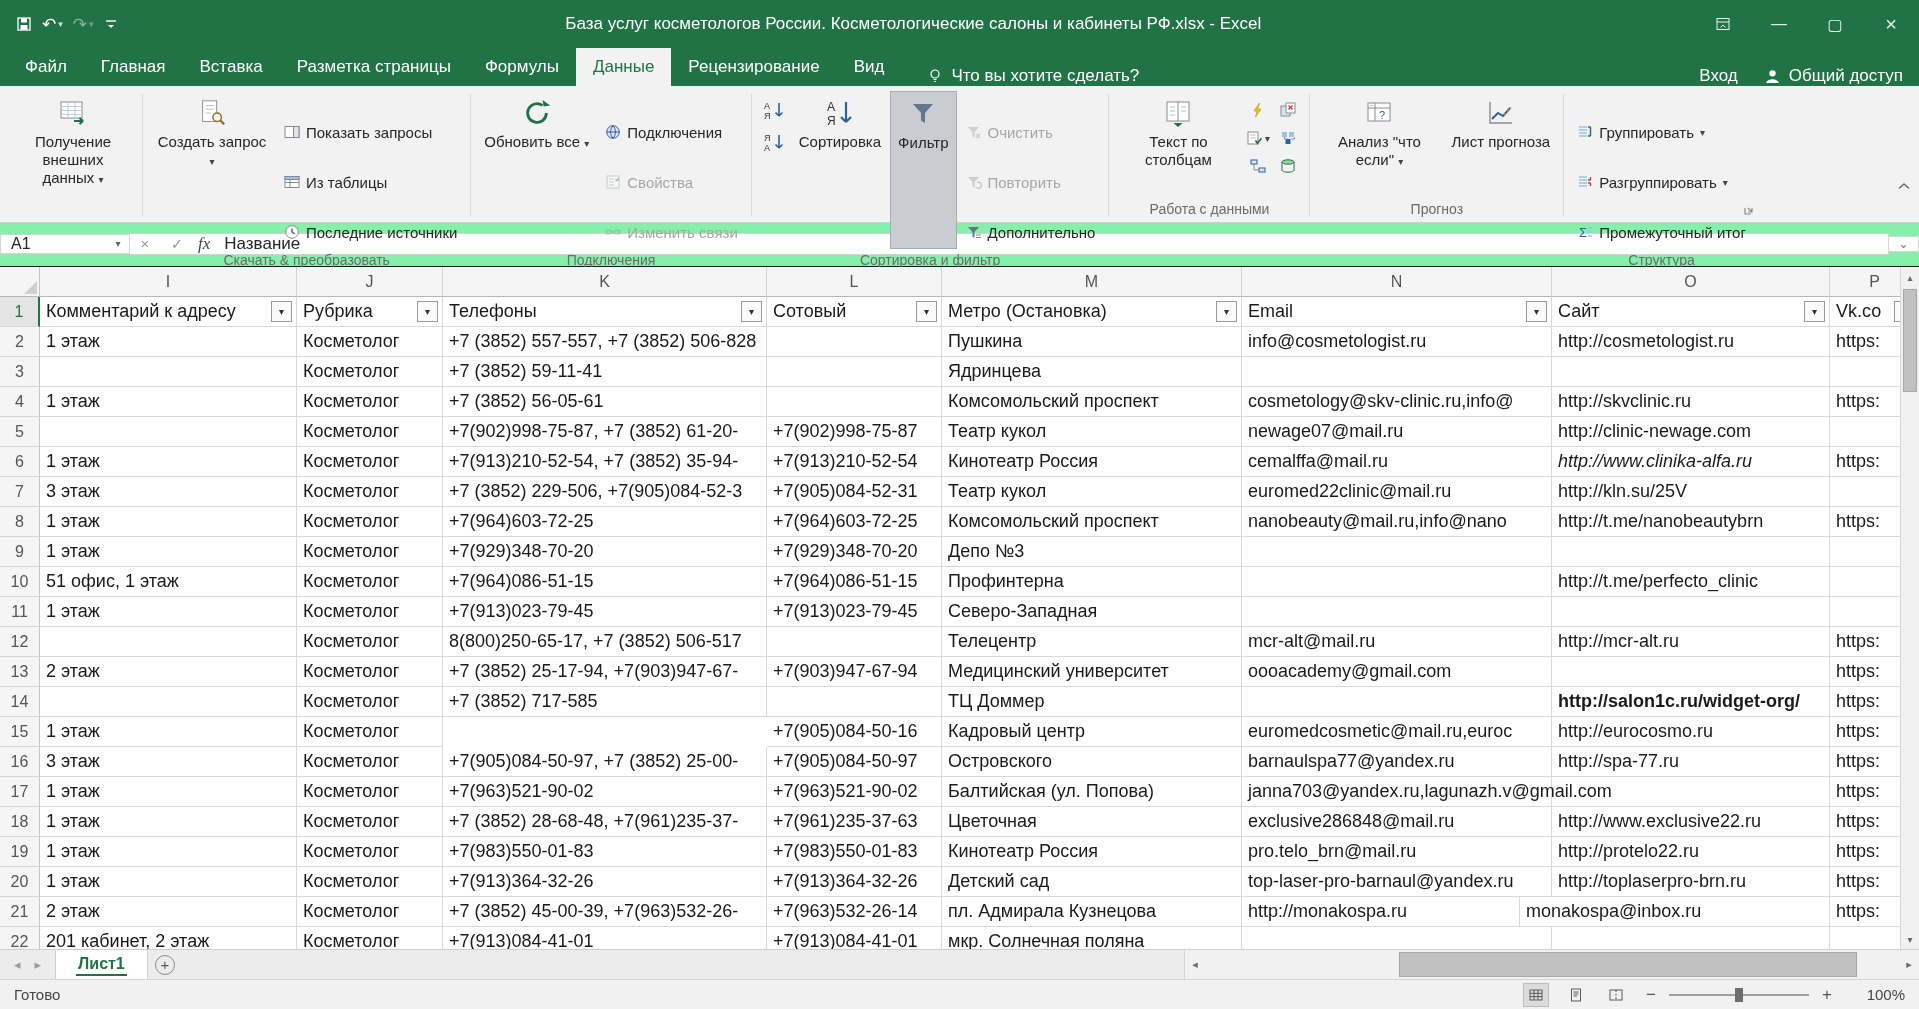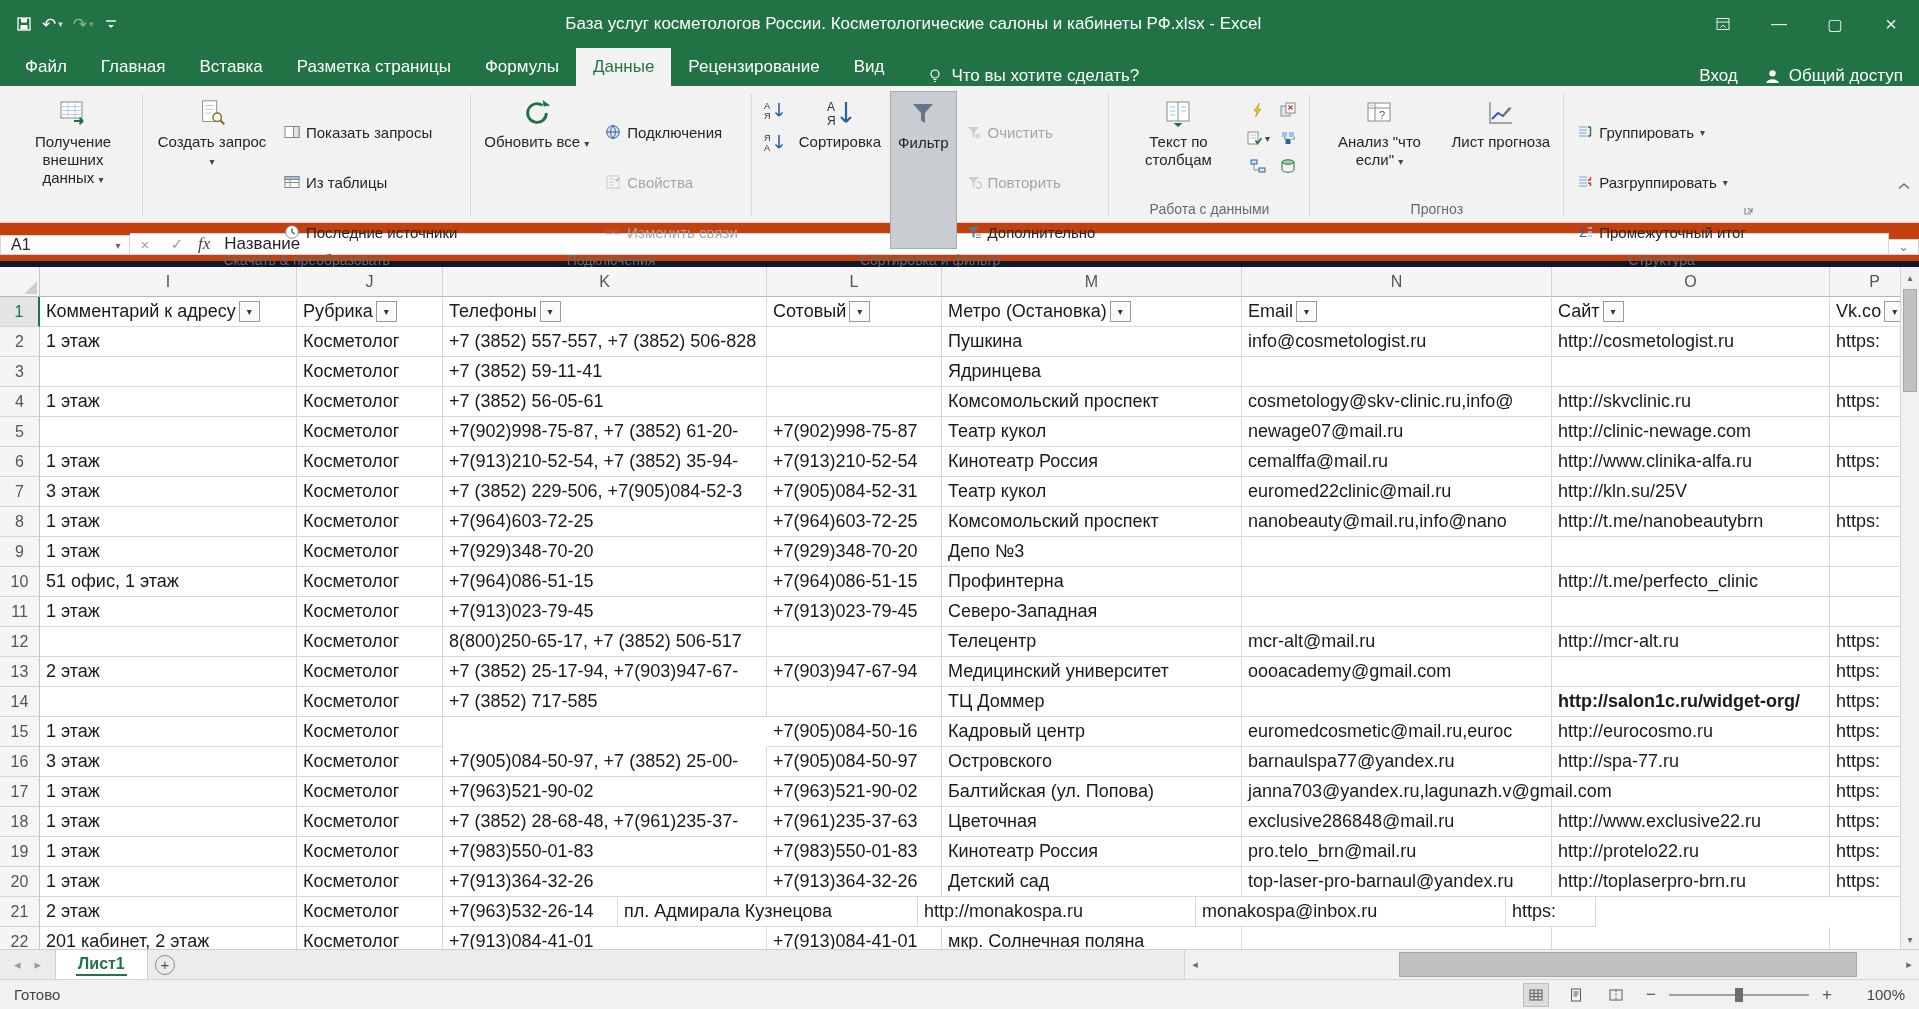--- a/index.html
+++ b/index.html
@@ -43,40 +43,40 @@
   .smallbtn svg { flex-shrink:0; }
   .disabled { color:#a6a6a6 !important; }
   .disabled svg { opacity:.4; }
   .sortcol { display:flex; flex-direction:column; justify-content:flex-start; gap:6px; padding:6px 2px; }
   .tinybtn { width:28px; height:26px; display:flex; align-items:center; justify-content:center; }
   .igrid { display:grid; grid-template-columns:30px 30px; grid-auto-rows:28px; align-content:start; padding-top:5px; }
   .igrid .ibtn { display:flex; align-items:center; justify-content:center; gap:2px; }
   .launcher { position:absolute; right:4px; bottom:4px; }
   .collapse-ribbon { position:absolute; right:8px; bottom:28px; color:#6a6a6a; }
   
-  .fbar { height:44px; background:#c2410c; display:flex; align-items:flex-end; padding:4px 0 6px 0; border-bottom:6px solid #0f172a; flex-shrink:0; }
+  .fbar { height:44px; background:#86efac; display:flex; align-items:center; padding:4px 0 6px 0; border-bottom:1px solid #0f172a; flex-shrink:0; }
   .namebox { width:130px; background:#fff; border:1px solid #d4d4d4; display:flex; align-items:center; padding-left:10px; font-size:16px; }
   .namebox .dd { margin-left:auto; width:22px; text-align:center; color:#666; }
   .fbtns { display:flex; align-items:center; background:#fff; border-top:1px solid #d4d4d4; border-bottom:1px solid #d4d4d4; padding:0 4px; gap:10px; }
   .fbtn { width:22px; text-align:center; font-size:15px; color:#9a9a9a; }
   .fx { font-family:"Liberation Serif", serif; font-style:italic; font-size:17px; color:#444; }
   .finput { flex:1; background:#fff; border:1px solid #d4d4d4; border-left:none; display:flex; align-items:center; padding-left:10px; font-size:17px; }
   .fexpand { width:30px; background:#fff; border:1px solid #d4d4d4; border-left:none; display:flex; align-items:center; justify-content:center; color:#777; font-size:12px; }
   
   .gridwrap { position:relative; flex:1; overflow:hidden; background:#fff; }
   .g-row { display:flex; height:30px; }
   .g-letters { height:30px; }
   .g-corner { width:40px; background:#f5f5f5; border-right:1px solid #c6c6c6; border-bottom:1px solid #b6b6b6; position:relative; flex-shrink:0; }
   .corner-tri { position:absolute; right:2px; bottom:2px; width:0; height:0; border-left:13px solid transparent; border-bottom:13px solid #cfcfcf; }
   .g-colhdr { background:#f5f5f5; border-right:1px solid #d4d4d4; border-bottom:1px solid #b6b6b6; text-align:center; font-size:16px; color:#555; line-height:29px; flex-shrink:0; overflow:hidden; }
   .g-rowhdr { width:40px; background:#f5f5f5; border-right:1px solid #c6c6c6; border-bottom:1px solid #d4d4d4; text-align:center; font-size:16px; color:#555; line-height:29px; flex-shrink:0; }
   .g-rowhdr.active { background:#e4e4e4; color:#217346; border-right:2px solid #217346; }
   .g-cell { background:#fff; border-right:1px solid #d9d9d9; border-bottom:1px solid #d9d9d9; font-size:18px; line-height:29px; padding:0 4px 0 6px; white-space:nowrap; overflow:hidden; flex-shrink:0; color:#1a1a1a; }
   .g-cell.ovf { overflow:visible; position:relative; z-index:2; }
-  .g-hcell { display:flex; align-items:center; }
+  .g-hcell { display:flex; align-items:center; justify-content:space-between; }
   .hdr-text { overflow:hidden; white-space:nowrap; }
   .filter-btn { width:21px; height:21px; background:#fafafa; border:1px solid #9a9a9a; display:flex; align-items:center; justify-content:center; flex-shrink:0; margin-left:3px; }
   .filter-arrow { font-size:10px; color:#333; line-height:1; }
   
   .vscroll { position:absolute; top:0; right:0; bottom:0; width:19px; background:#f1f1f1; border-left:1px solid #d6d6d6; display:flex; flex-direction:column; z-index:6; }
   .varrow { height:20px; display:flex; align-items:center; justify-content:center; color:#6a6a6a; font-size:10px; flex-shrink:0; }
   .vtrack { flex:1; position:relative; }
   .vthumb { position:absolute; top:2px; left:2px; right:2px; height:16%; background:#c1c1c1; border:1px solid #a8a8a8; }
   
   .sheetbar { height:30px; background:#ececec; border-top:1px solid #cfcfcf; display:flex; align-items:stretch; flex-shrink:0; }
@@ -608,21 +608,21 @@
         <div class="g-cell" style="width: 90px;"></div>
       </div>
       <div class="g-row">
         <div class="g-rowhdr">6</div>
         <div class="g-cell" style="width: 257px;">1 этаж</div>
         <div class="g-cell" style="width: 146px;">Косметолог</div>
         <div class="g-cell" style="width: 324px;">+7(913)210-52-54, +7 (3852) 35-94-</div>
         <div class="g-cell" style="width: 175px;">+7(913)210-52-54</div>
         <div class="g-cell" style="width: 300px;">Кинотеатр Россия</div>
         <div class="g-cell" style="width: 310px;">cemalffa@mail.ru</div>
-        <div class="g-cell" style="width: 278px;">http://www.clinika-alfa.ru</div>
+        <div class="g-cell" style="width: 278px; font-style: italic;">http://www.clinika-alfa.ru</div>
         <div class="g-cell" style="width: 90px;">https:</div>
       </div>
       <div class="g-row">
         <div class="g-rowhdr">7</div>
         <div class="g-cell" style="width: 257px;">3 этаж</div>
         <div class="g-cell" style="width: 146px;">Косметолог</div>
         <div class="g-cell" style="width: 324px;">+7 (3852) 229-506, +7(905)084-52-3</div>
         <div class="g-cell" style="width: 175px;">+7(905)084-52-31</div>
         <div class="g-cell" style="width: 300px;">Театр кукол</div>
         <div class="g-cell" style="width: 310px;">euromed22clinic@mail.ru</div>
@@ -769,20 +769,21 @@
         <div class="g-cell" style="width: 175px;">+7(913)364-32-26</div>
         <div class="g-cell" style="width: 300px;">Детский сад</div>
         <div class="g-cell" style="width: 310px;">top-laser-pro-barnaul@yandex.ru</div>
         <div class="g-cell" style="width: 278px;">http://toplaserpro-brn.ru</div>
         <div class="g-cell" style="width: 90px;">https:</div>
       </div>
       <div class="g-row">
         <div class="g-rowhdr">21</div>
         <div class="g-cell" style="width: 257px;">2 этаж</div>
         <div class="g-cell" style="width: 146px;">Косметолог</div>
+        <div class="g-cell" style="width: 324px;">+7 (3852) 45-00-39, +7(963)532-26-</div>
         <div class="g-cell" style="width: 175px;">+7(963)532-26-14</div>
         <div class="g-cell" style="width: 300px;">пл. Адмирала Кузнецова</div>
         <div class="g-cell" style="width: 278px;">http://monakospa.ru</div>
         <div class="g-cell" style="width: 310px;">monakospa@inbox.ru</div>
         <div class="g-cell" style="width: 90px;">https:</div>
       </div>
       <div class="g-row">
         <div class="g-rowhdr">22</div>
         <div class="g-cell" style="width: 257px;">201 кабинет, 2 этаж</div>
         <div class="g-cell" style="width: 146px;">Косметолог</div>

